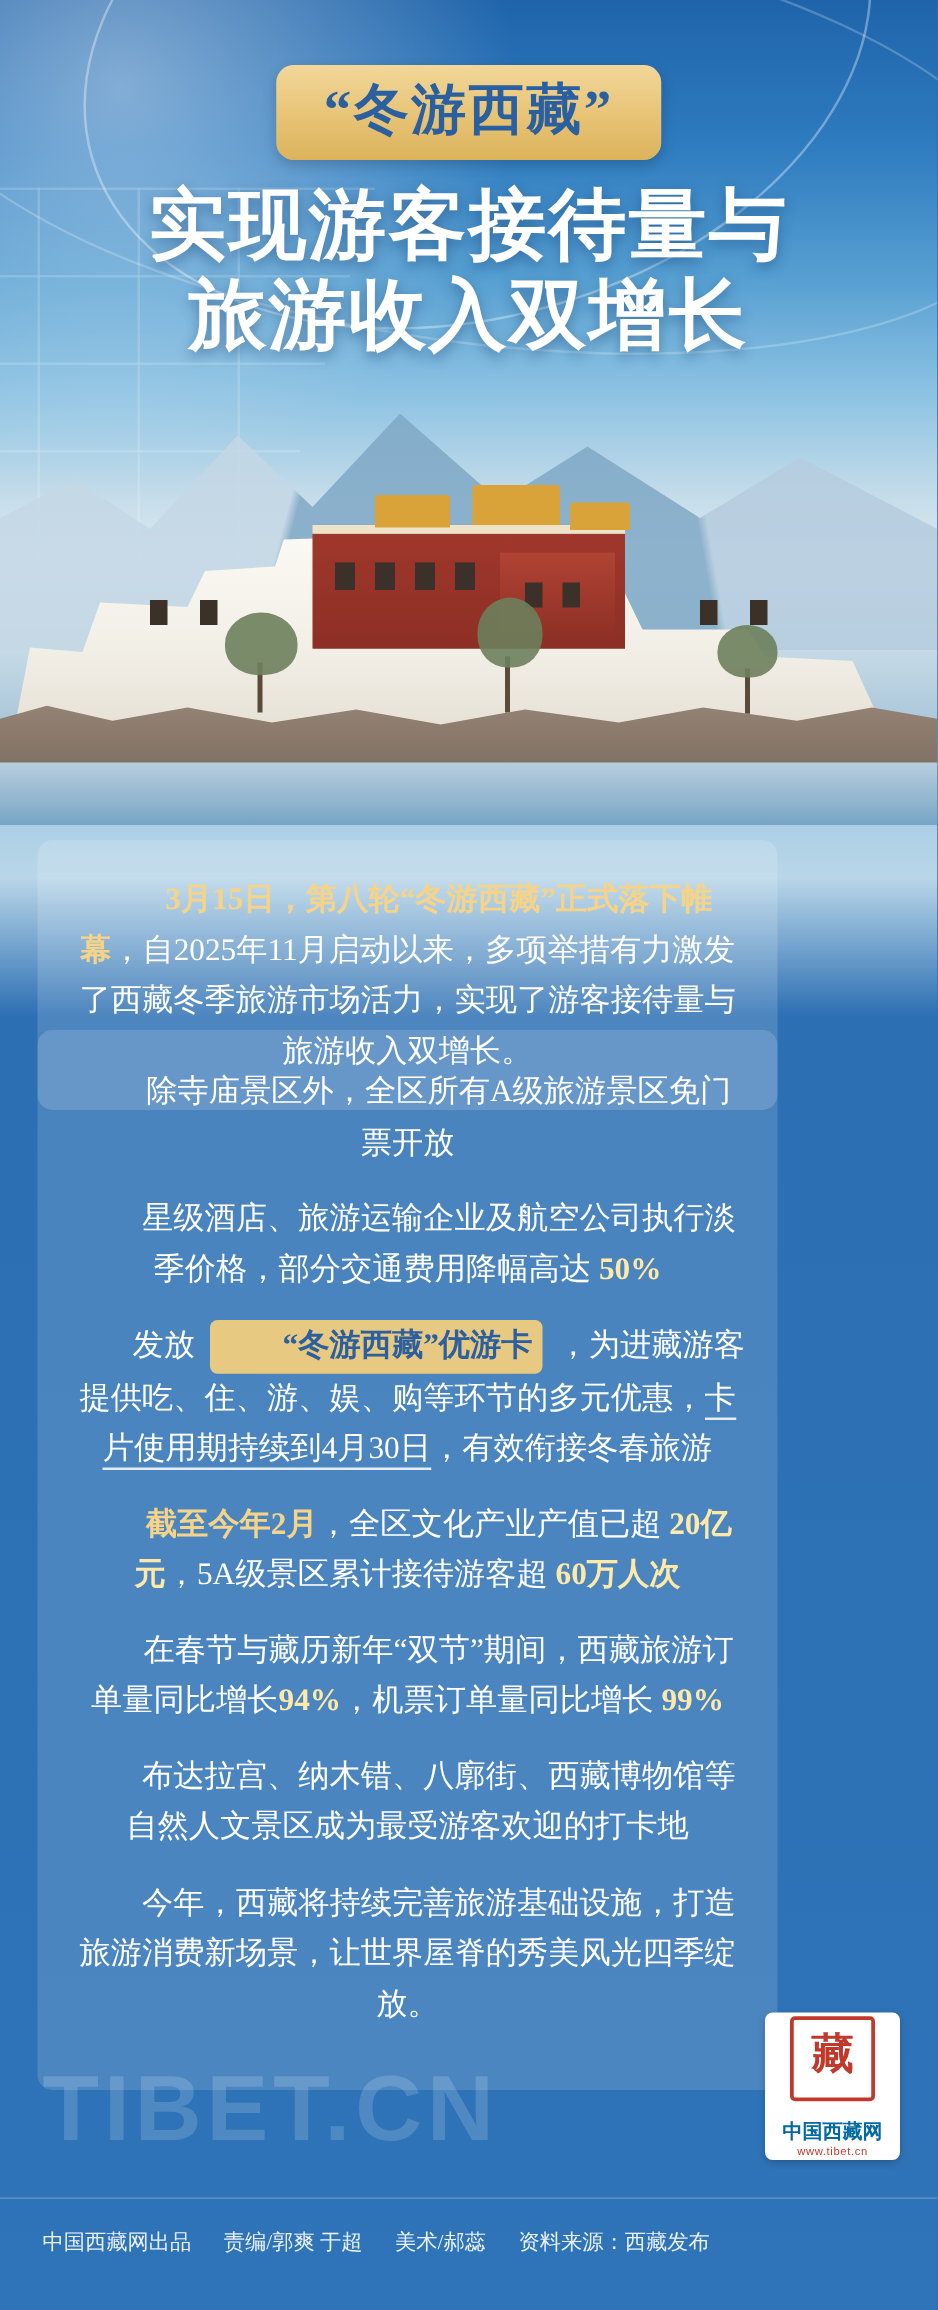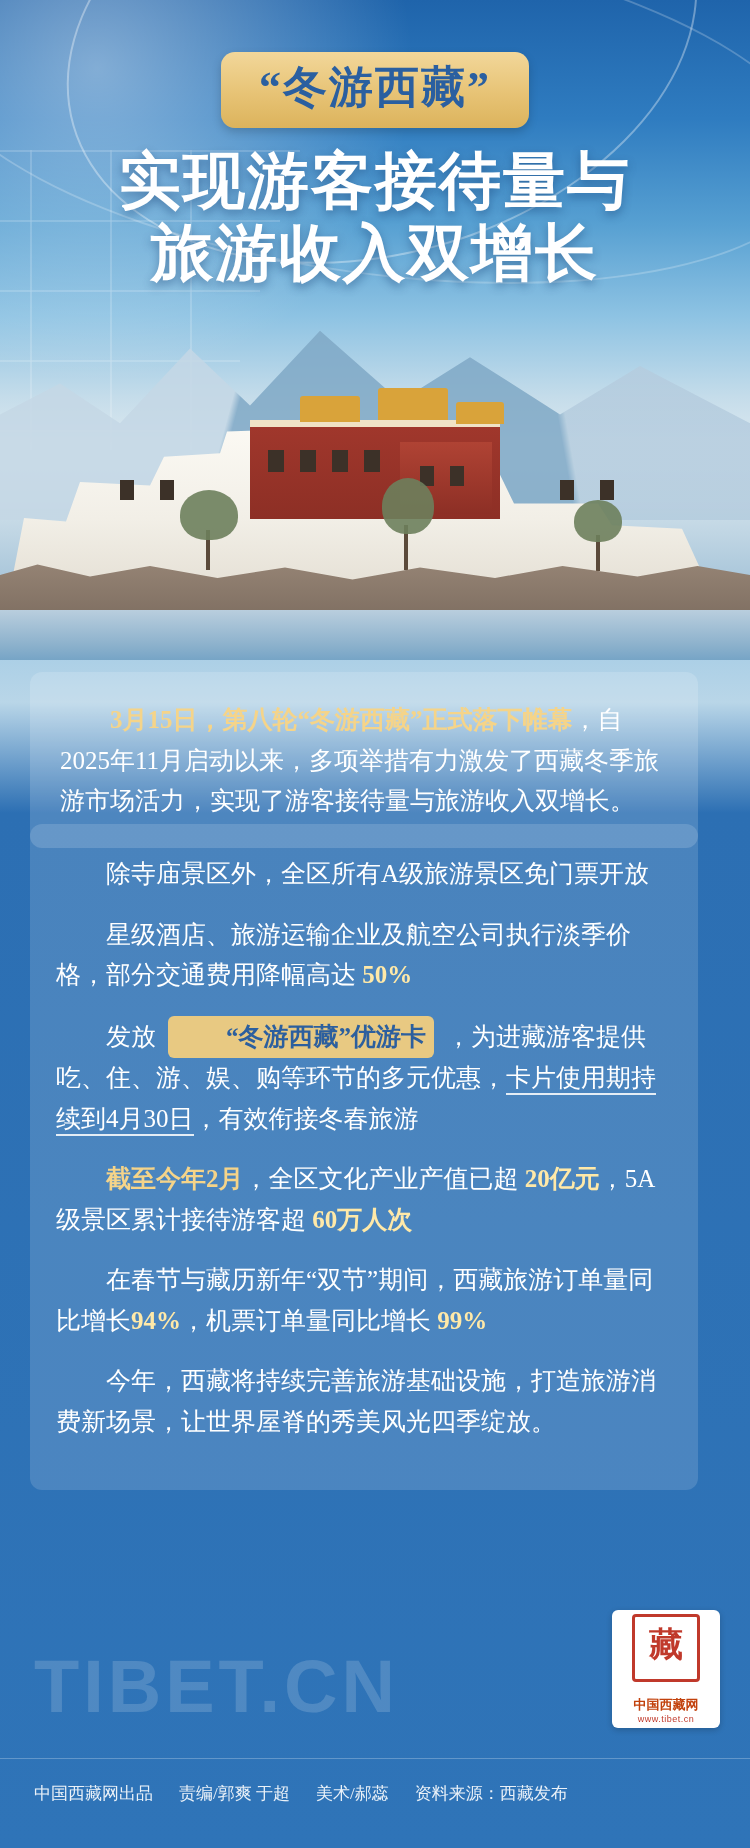--- a/index.html
+++ b/index.html
@@ -103,25 +103,26 @@
     margin-top:18px;
     color:#ffffff;
     font-size:62px;font-weight:bold;line-height:1.16;letter-spacing:2px;
     text-shadow:0 4px 10px rgba(20,60,110,.45);
     font-family:"Liberation Serif",serif;
   }
   .headline span{display:block;}
 
   
   .card{
-    position:absolute;left:30px;width:668px;
+    position:absolute;left:30px;width:592px;
     background:rgba(255,255,255,.14);
     border-radius:12px;
     box-sizing:border-box;
     color:#ffffff;
+    text-align:center;
   }
   .card.lead{top:672px;padding:28px 30px 26px;background:rgba(255,255,255,.16);}
   .card.body{top:824px;padding:30px 26px 48px;background:rgba(255,255,255,.14);}
 
   .p{
     font-size:25px;line-height:1.62;text-indent:2em;margin:0 0 20px;
     font-family:"Liberation Serif",serif;
   }
   .p:last-child{margin-bottom:0;}
   .lead .p{text-indent:2em;margin:0;}
@@ -144,21 +145,21 @@
   .logo{
     position:absolute;right:30px;top:1610px;width:108px;height:118px;
     background:#ffffff;border-radius:6px;box-shadow:0 2px 6px rgba(0,0,0,.2);
     display:flex;flex-direction:column;align-items:center;justify-content:center;
   }
   .logo .seal{
     width:62px;height:62px;border:3px solid #c0392b;border-radius:4px;
     color:#c0392b;font-size:34px;font-weight:bold;line-height:56px;text-align:center;
     font-family:"Liberation Serif",serif;
   }
-  .logo .lname{margin-top:14px;color:#c2410c;font-size:13px;font-weight:bold;}
+  .logo .lname{margin-top:14px;color:#0369a1;font-size:16px;font-weight:bold;}
   .logo .lurl{color:#c0392b;font-size:9px;letter-spacing:.5px;}
   .footbar{
     position:absolute;left:0;top:1758px;width:750px;height:90px;
     border-top:1px solid rgba(255,255,255,.25);
   }
   .credits{
     position:absolute;left:34px;top:1782px;
     color:rgba(255,255,255,.9);font-size:17px;
     display:flex;gap:26px;align-items:center;
     font-family:"Liberation Serif",serif;
@@ -248,20 +249,23 @@
     </p>
 
     <p class="p">
       <span class="hl">截至今年2月</span><span>，全区文化产业产值已超 </span><span class="hl2">20亿元</span><span>，5A级景区累计接待游客超 </span><span class="hl2">60万人次</span>
     </p>
 
     <p class="p">
       <span>在春节与藏历新年“双节”期间，西藏旅游订单量同比增长</span><span class="hl2">94%</span><span>，机票订单量同比增长 </span><span class="hl2">99%</span>
     </p>
 
+    <p class="p">
+      <span>布达拉宫、纳木错、八廓街、西藏博物馆等自然人文景区成为最受游客欢迎的打卡地</span>
+    </p>
 
     <p class="p">
       <span>今年，西藏将持续完善旅游基础设施，打造旅游消费新场景，让世界屋脊的秀美风光四季绽放。</span>
     </p>
 
   </div>
 
   <div class="watermark">TIBET.CN</div>
 
   <div class="logo">

